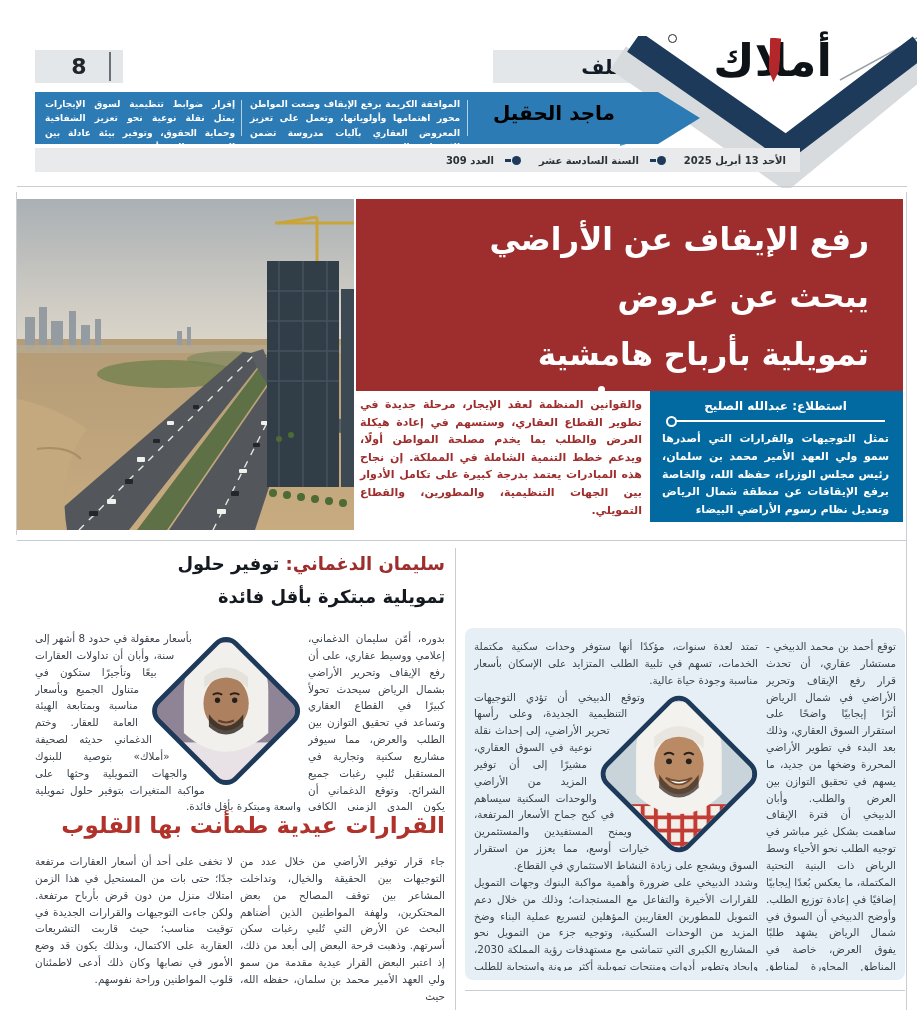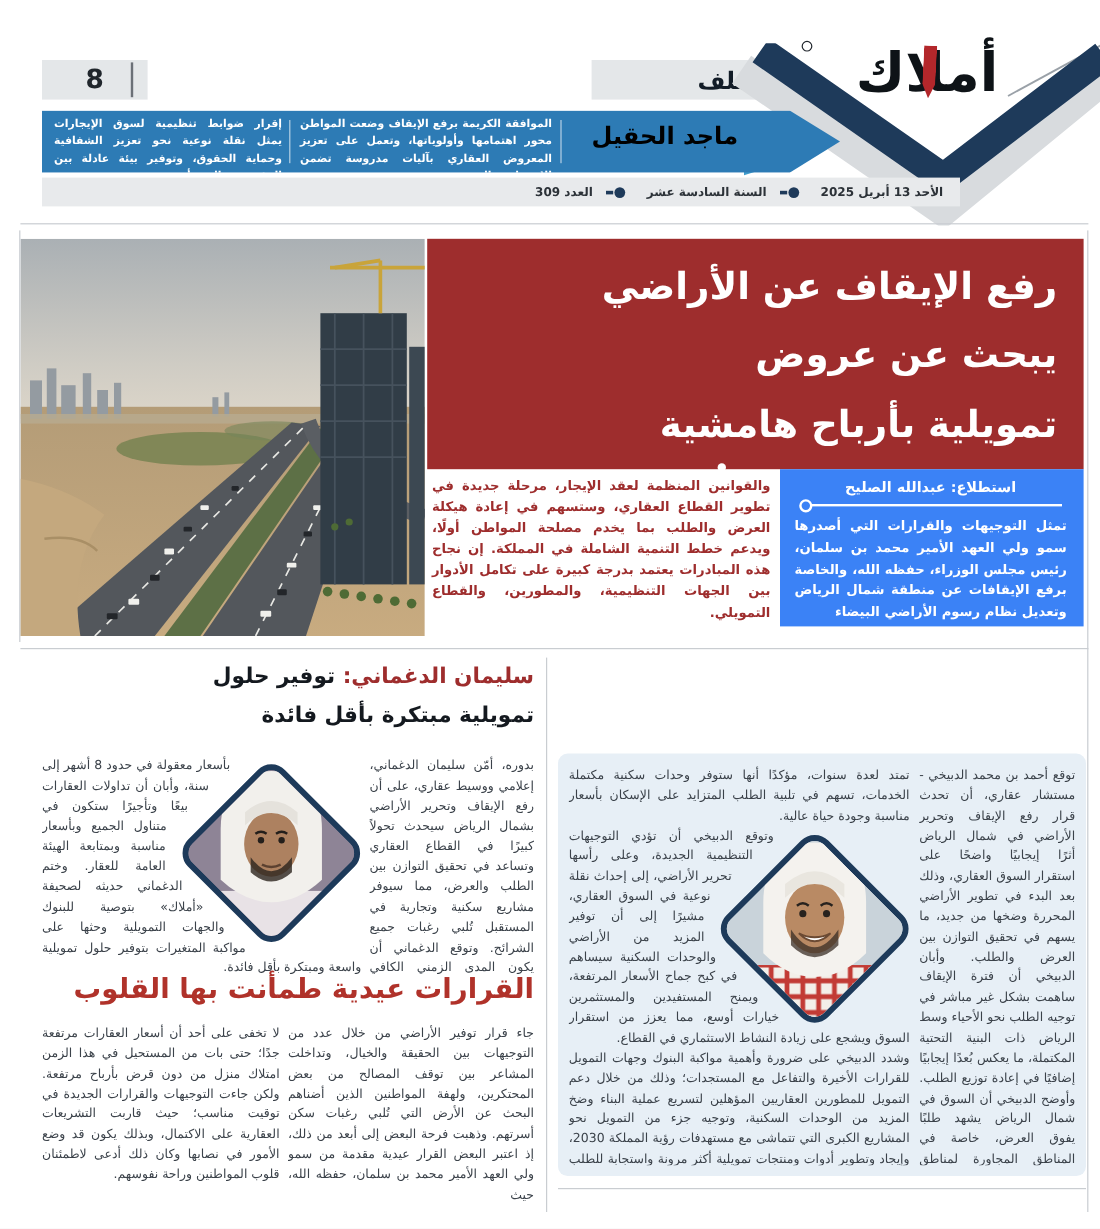--- a/index.html
+++ b/index.html
@@ -30,23 +30,23 @@
   .banner-divider{position:absolute;top:8px;width:1px;height:36px;background:rgba(255,255,255,.65);}
   .banner-quote{position:absolute;top:5px;color:#fff;font-size:9px;font-weight:bold;line-height:1.6;}
   
   #datebar{left:35px;top:148px;width:765px;height:24px;background:#e8eaec;display:flex;align-items:center;
      gap:18px;padding-right:14px;box-sizing:border-box;font-size:10px;font-weight:bold;color:#2c3238;}
   .dot-sep{width:9px;height:9px;border-radius:50%;background:#1e3a5a;position:relative;flex:0 0 auto;}
   .dot-sep::before{content:"";position:absolute;left:-7px;top:3px;width:6px;height:3px;background:#1e3a5a;}
   
   #lead-photo{left:17px;top:199px;width:337px;height:331px;}
   #lead-redbox{left:356px;top:199px;width:547px;height:192px;background:#9e2d2d;box-sizing:border-box;
-     padding:12px 22px 0 10px;}
+     padding:12px 34px 0 10px;}
   .lead-hline{font-size:31px;font-weight:bold;color:#ffffff;line-height:1.85;text-align:right;}
-  #lead-red-col{left:650px;top:391px;width:253px;height:131px;background:#3b82f6;box-sizing:border-box;padding:8px 14px 0 12px;}
+  #lead-red-col{left:650px;top:391px;width:253px;height:131px;background:#0369a1;box-sizing:border-box;padding:8px 14px 0 12px;}
   #lead-byline{font-size:12px;font-weight:bold;color:#fff;text-align:center;}
   #byline-rule{position:relative;height:10px;margin:3px 4px 4px 4px;}
   #byline-rule .line{position:absolute;right:0;left:10px;top:4px;height:1.5px;background:#fff;}
   #byline-rule .ring{position:absolute;left:0;top:0;width:7px;height:7px;border:2px solid #fff;border-radius:50%;background:transparent;}
   #lead-red-text{font-size:11px;font-weight:bold;color:#fff;line-height:1.62;}
   #lead-white-col{left:360px;top:396px;width:282px;height:130px;}
   #lead-white-text{font-size:11px;font-weight:bold;color:#9e2d2d;line-height:1.6;}
   #lead-dot{left:598px;top:386px;width:7px;height:7px;border-radius:50%;background:#fff;}
   
   .art-headline{font-weight:bold;text-align:right;}

